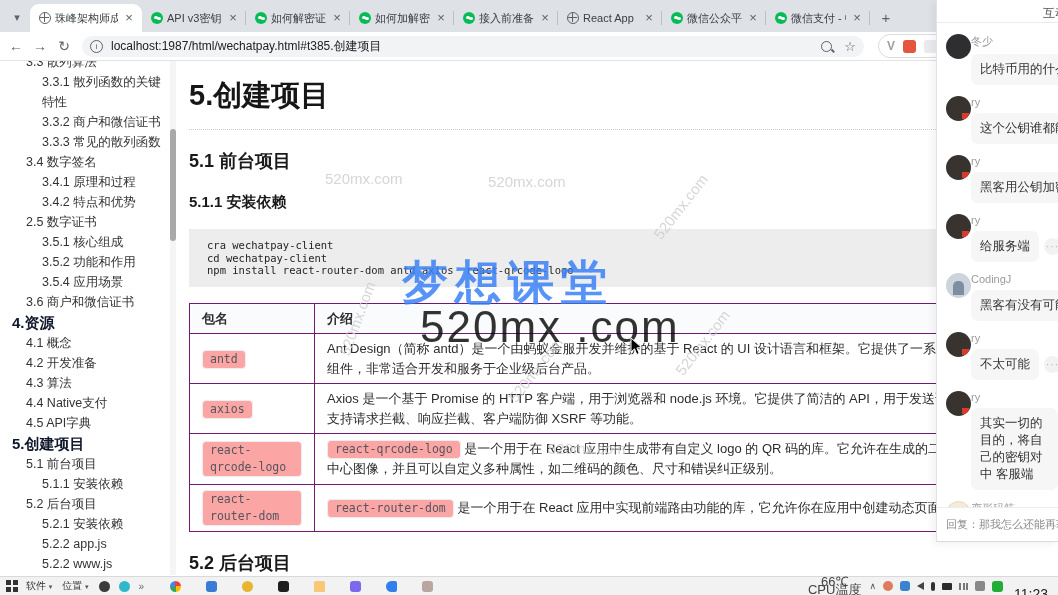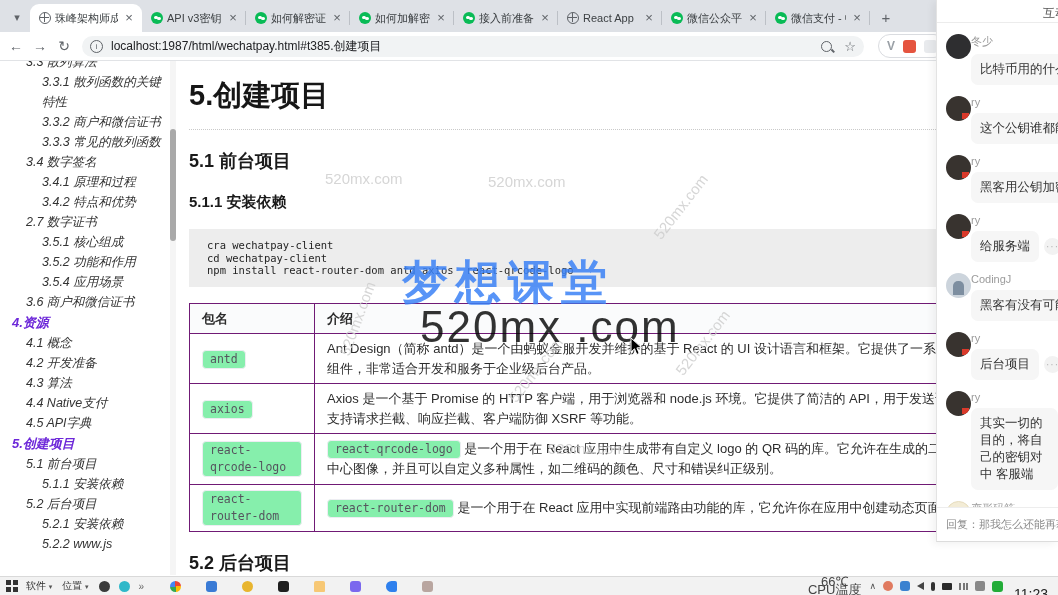--- a/index.html
+++ b/index.html
@@ -30,40 +30,40 @@
   .info-ic{width:11px;height:11px;border:1px solid #5f6368;border-radius:50%;color:#5f6368;font-size:8px;line-height:11px;text-align:center;flex:none;}
   .url{font-size:12px;color:#202124;margin-left:8px;white-space:nowrap;flex:1;overflow:hidden;}
   .mag{width:9px;height:9px;border:1.5px solid #5f6368;border-radius:50%;position:relative;flex:none;margin-right:12px;}
   .mag::after{content:"";position:absolute;width:4px;height:1.5px;background:#5f6368;transform:rotate(45deg);right:-4px;bottom:-1px;}
   .star{color:#5f6368;font-size:13px;flex:none;}
   .extpill{height:22px;border:1px solid #dadce0;border-radius:12px;margin-left:14px;display:flex;align-items:center;padding:0 8px;gap:8px;}
   .ext-v{color:#9aa0a6;font-weight:bold;font-size:12px;}
   .ext-red{width:13px;height:13px;background:#e5543f;border-radius:3px;}
   .ext-gray{width:13px;height:13px;background:#e8eaed;border-radius:3px;}
   
-  .sidebar{position:absolute;left:0;top:61px;width:178px;bottom:20px;background:#fff;overflow:hidden;z-index:1;font-style:italic;}
+  .sidebar{position:absolute;left:0;top:61px;width:178px;bottom:20px;background:#fff;overflow:hidden;z-index:1;}
   .sideinner{padding:0 0 0 12px;font-size:12.5px;color:#333;line-height:20px;}
   .si{white-space:normal;cursor:pointer;}
-  .si.lv1{font-weight:bold;color:#6d28d9;font-size:13px;margin-top:1px;}
+  .si.lv1{font-weight:bold;color:#0f172a;font-size:15px;margin-top:1px;}
   .si.lv2{padding-left:14px;}
   .si.lv3{padding-left:30px;}
   .si.clip{margin-top:-9px;}
   .side-scroll{position:absolute;right:2px;top:0;width:6px;height:100%;background:#f5f5f5;}
   .side-thumb{position:absolute;right:0;top:68px;width:6px;height:112px;background:#a9a9a9;border-radius:3px;}
   
   .main{position:absolute;left:178px;top:61px;right:0;bottom:18px;background:#fff;overflow:hidden;padding-left:11px;z-index:1;}
   .h1{font-size:29px;font-weight:bold;color:#161616;margin:15px 0 0 0;padding-bottom:13px;border-bottom:1px dotted #c9c9c9;margin-right:14px;}
   .h2{font-size:18px;font-weight:bold;color:#1a1a1a;margin:19px 0 0 0;}
   .h3{font-size:15px;font-weight:bold;color:#1a1a1a;margin:20px 0 0 0;}
   .codeblock{background:#ededed;margin:17px 14px 0 0;padding:10px 0 10px 18px;font-family:"DejaVu Sans Mono",monospace;font-size:10.5px;line-height:12.5px;color:#1f1f1f;white-space:pre;overflow:hidden;}
   table.pkg{border-collapse:collapse;margin-top:16px;width:100%;table-layout:fixed;}
   table.pkg th,table.pkg td{border:1px solid #701a75;padding:5px 12px;font-size:13px;text-align:left;vertical-align:middle;color:#2c2c2c;line-height:1.5;}
   table.pkg th{background:#fafbfc;font-weight:bold;height:16px;}
   .colpkg{width:100px;}
-  .chip{display:inline-block;background:#86efac;border:1px solid #ededf2;border-radius:4px;padding:0 7px;font-family:"DejaVu Sans Mono",monospace;font-size:11.5px;color:#55555e;line-height:17px;}
+  .chip{display:inline-block;background:#fca5a5;border:1px solid #ededf2;border-radius:4px;padding:0 7px;font-family:"DejaVu Sans Mono",monospace;font-size:11.5px;color:#55555e;line-height:17px;}
   
   .wm{position:absolute;pointer-events:none;z-index:2;white-space:nowrap;}
   .wm-s{color:#cfcfcf;font-size:15px;opacity:.85;}
   .wm-big1{color:#3b82f6;font-size:46px;letter-spacing:7px;font-weight:bold;opacity:.85;}
   .wm-big2{color:#000000;font-size:44px;letter-spacing:2px;opacity:.8;}
   .rot{transform:rotate(-52deg);transform-origin:left top;}
   .rot70{transform:rotate(-70deg);transform-origin:left top;}
   
   .chat{position:absolute;right:0;top:0;width:121px;height:541px;background:#fff;border-left:1px solid #e3e3e3;border-bottom:1px solid #dcdcdc;box-shadow:-3px 2px 8px rgba(0,0,0,.06);z-index:10;overflow:hidden;}
   .chat-header{height:22px;border-bottom:1px solid #ececec;position:relative;}
@@ -171,36 +171,37 @@
 
 <div class="sidebar">
   <div class="sideinner">
     <div class="si lv2 clip">3.3 散列算法</div>
     <div class="si lv3" style="width:128px">3.3.1 散列函数的关键特性</div>
     <div class="si lv3">3.3.2 商户和微信证书</div>
     <div class="si lv3">3.3.3 常见的散列函数</div>
     <div class="si lv2">3.4 数字签名</div>
     <div class="si lv3">3.4.1 原理和过程</div>
     <div class="si lv3">3.4.2 特点和优势</div>
-    <div class="si lv2">2.7 数字证书</div>
+    <div class="si lv2">2.5 数字证书</div>
     <div class="si lv3">3.5.1 核心组成</div>
     <div class="si lv3">3.5.2 功能和作用</div>
     <div class="si lv3">3.5.4 应用场景</div>
     <div class="si lv2">3.6 商户和微信证书</div>
     <div class="si lv1">4.资源</div>
     <div class="si lv2">4.1 概念</div>
     <div class="si lv2">4.2 开发准备</div>
     <div class="si lv2">4.3 算法</div>
     <div class="si lv2">4.4 Native支付</div>
     <div class="si lv2">4.5 API字典</div>
     <div class="si lv1">5.创建项目</div>
     <div class="si lv2">5.1 前台项目</div>
     <div class="si lv3">5.1.1 安装依赖</div>
     <div class="si lv2">5.2 后台项目</div>
     <div class="si lv3">5.2.1 安装依赖</div>
+    <div class="si lv3">5.2.2 app.js</div>
     <div class="si lv3">5.2.2 www.js</div>
   </div>
   <div class="side-scroll">
     <div class="side-thumb"></div>
   </div>
 </div>
 
 <div class="main">
   <div class="h1">5.创建项目</div>
   <div class="h2">5.1 前台项目</div>
@@ -297,21 +298,21 @@
       <div class="mline">
           <span class="bubble">黑客有没有可能拿</span>
         </div>
     </div>
   </div>
   <div class="msg">
     <span class="cavatar av-ry"></span>
     <div class="mbody">
       <div class="mname">ry</div>
       <div class="mline">
-        <span class="bubble">后台项目</span>
+        <span class="bubble">不太可能</span>
         <span class="morebtn">···</span>
       </div>
     </div>
   </div>
   <div class="msg">
     <span class="cavatar av-ry"></span>
     <div class="mbody">
       <div class="mname">ry</div>
       <div class="mline">
           <span class="bubble wrap">其实一切的目的，将自己的密钥对中 客服端</span>

